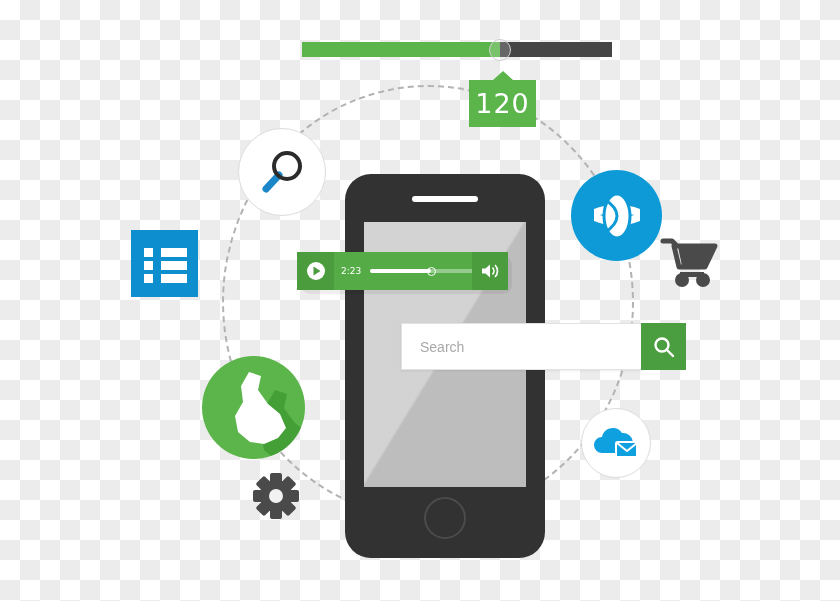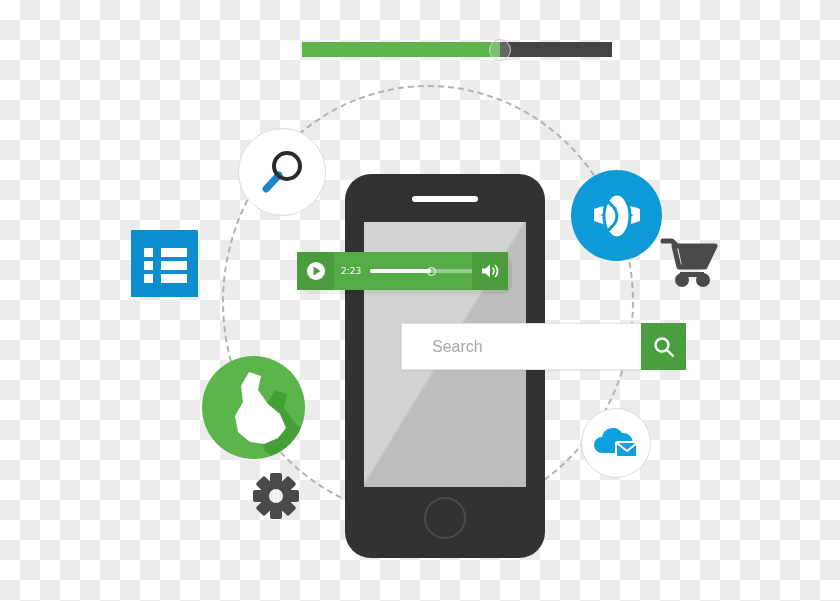--- a/index.html
+++ b/index.html
@@ -51,21 +51,21 @@
   .player .time{position:absolute;left:44px;top:0;height:38px;display:flex;align-items:center;
     color:#ffffff;font-size:9px;font-family:"DejaVu Sans", sans-serif;}
   .player .bar{position:absolute;left:73px;top:50%;margin-top:-2px;width:116px;height:4px;background:rgba(255,255,255,0.38);border-radius:2px;}
   .player .bar .done{position:absolute;left:0;top:0;height:4px;width:53%;background:#ffffff;border-radius:2px;}
   .player .bar .dot{position:absolute;left:53%;top:50%;width:9px;height:9px;margin-left:-4px;margin-top:-4.5px;
     border-radius:50%;border:1.5px solid #ffffff;box-sizing:border-box;}
 
   
   .searchbox{position:absolute;left:401px;top:323px;width:242px;height:47px;background:#ffffff;
     border:1px solid #e2e2e2;box-sizing:border-box;box-shadow:0 1px 2px rgba(0,0,0,0.07);}
-  .searchbox .ph{position:absolute;left:30px;top:50%;transform:translateY(-50%);color:#a8a8a8;font-size:16px;}
+  .searchbox .ph{position:absolute;left:18px;top:50%;transform:translateY(-50%);color:#a8a8a8;font-size:14px;}
   .searchbtn{position:absolute;left:641px;top:323px;width:45px;height:47px;background:#4a9e3f;
     display:flex;align-items:center;justify-content:center;}
 
   
   .chip{position:absolute;border-radius:50%;display:flex;align-items:center;justify-content:center;}
   .chip.white{background:#ffffff;border:1px solid #dcdcdc;box-sizing:border-box;}
   .magnifier-chip{left:238px;top:128px;width:88px;height:88px;}
   .globe-chip{left:571px;top:170px;width:91px;height:91px;background:#0e9ad6;}
   .cloud-chip{left:581px;top:408px;width:70px;height:70px;}
   .map-chip{left:202px;top:356px;width:103px;height:103px;background:#5cb54b;overflow:hidden;}
@@ -88,20 +88,24 @@
 <div id="stage">
 
   <div class="orbit"></div>
 
   <div class="slider">
     <div class="track"></div>
     <div class="fill" style="width: 64%;"></div>
     <div class="knob" style="left: 64%;"></div>
   </div>
 
+  <div class="badge">
+    <div class="notch"></div>
+    <div class="num">120</div>
+  </div>
 
   <div class="chip white magnifier-chip">
     <svg width="56" height="56" viewBox="0 0 56 56">
       <line x1="12" y1="45" x2="25" y2="31" stroke="#1b87c9" stroke-width="7" stroke-linecap="round"></line>
       <circle cx="33" cy="22" r="13" fill="none" stroke="#2b2b2b" stroke-width="4"></circle>
     </svg>
   </div>
 
   <div class="chip globe-chip">
     <svg width="62" height="62" viewBox="0 0 62 62">

